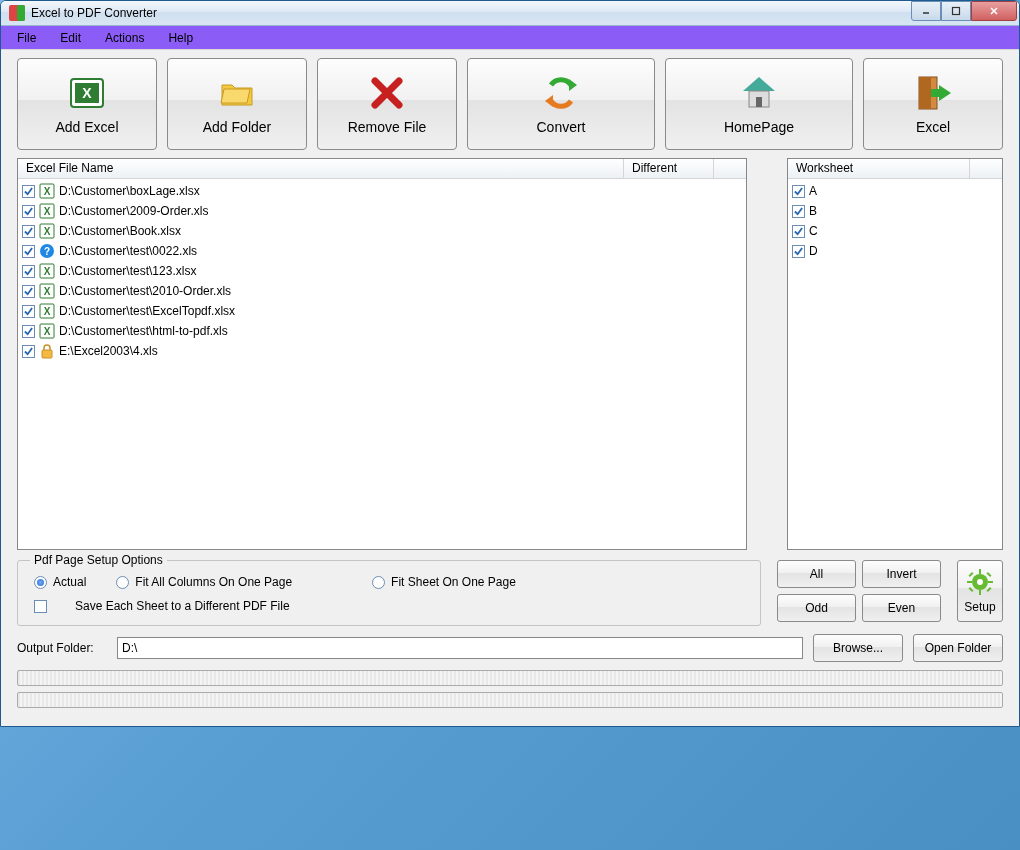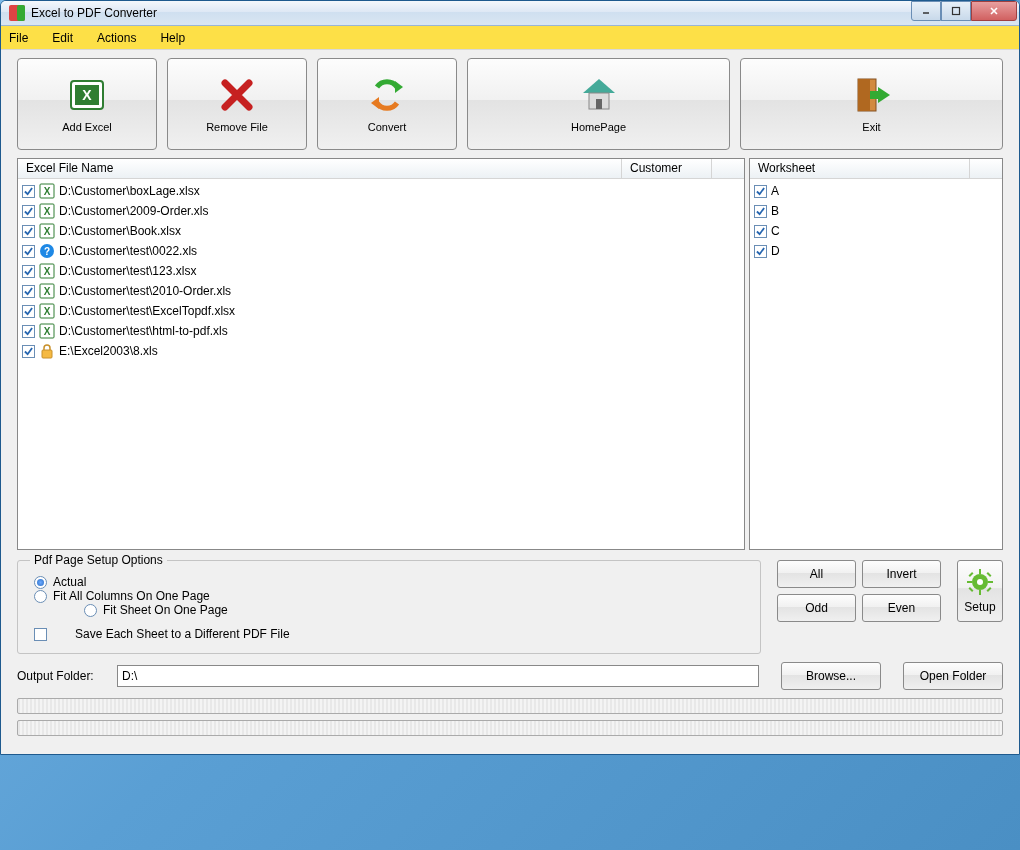--- a/index.html
+++ b/index.html
@@ -37,24 +37,24 @@
   width: 30px; height: 20px;
   border: 1px solid #6a8eb5;
   background: linear-gradient(#e8f0f8,#c8d9ea);
   display:flex;align-items:center;justify-content:center;
   font-size:10px;color:#333;
 }
 .win-btn:first-child{border-radius:0 0 0 3px;}
 .win-btn.close{width:46px;background:linear-gradient(#e89f9f,#d16060);border-radius:0 0 3px 0;color:#fff;border-color:#a04040;}
 .menubar {
   height: 24px;
-  background: #fde047;
+  background: #8b5cf6;
   display: flex;
   align-items: center;
-  padding: 0 8px;
+  padding: 0 16px;
   gap: 24px;
   border-bottom: 1px solid #d8d8d8;
   text-align: right;
 }
 .menubar span { cursor: default; }
 .content {
   background: #f0f0f0;
   padding: 8px 16px 12px 16px;
 }
 .toolbar { display: flex; gap: 10px; margin-bottom: 8px; }
@@ -64,28 +64,28 @@
   border: 1px solid #8a8a8a;
   border-radius: 4px;
   background: linear-gradient(#fdfdfd,#f1f1f1 45%,#e3e3e3 46%,#f0f0f0);
   display: flex; flex-direction: column; align-items:center; justify-content:center;
   gap: 6px;
   cursor: default;
 }
 .toolbar > .tool-btn:nth-child(4),
 .toolbar > .tool-btn:nth-child(5) { flex: 1; }
 .tool-btn .icon-wrap{width:40px;height:40px;display:flex;align-items:center;justify-content:center;}
-.tool-btn .lbl{font-size:11px;}
+.tool-btn .lbl{font-size:14px;}
 .mid-row{display:flex;gap:4px;margin-bottom:10px;}
 .panel {
   border: 1px solid #888;
   background: #fff;
 }
 .file-panel { flex: 1; }
-.ws-panel { width: 254px; }
+.ws-panel { width: 216px; margin-left: 36px; }
 .panel-header{
   display:flex;background:linear-gradient(#fff,#ecf1f5);
   border-bottom:1px solid #d5d5d5;height:20px;font-size:12px;
 }
 .ph-col{padding:2px 8px;border-right:1px solid #d5d5d5;}
 .fph-name{flex:1;}
 .fph-pass{width:90px;}
 .fph-scroll{width:32px;border-right:none;}
 .wsph-name{flex:1;}
 .wsph-scroll{width:32px;border-right:none;}
@@ -94,40 +94,40 @@
 .chk{width:13px;height:13px;border:1px solid #6a8eb5;background:#fff;display:flex;align-items:center;justify-content:center;}
 .chk svg{width:9px;height:9px;}
 .file-ico{width:16px;height:16px;display:flex;align-items:center;justify-content:center;}
 .rtxt{font-size:12px;}
 .setup-row{display:flex;gap:16px;align-items:flex-start;margin-bottom:8px;}
 .setup-group{
   border:1px solid #c4c4c4;border-radius:3px;padding:4px 0 12px 12px;
   flex:1;position:relative;
 }
 .setup-group .legend{background:#f0f0f0;padding:0 4px;font-size:12px;position:relative;top:-12px;display:inline-block;}
-.radio-row{display:flex;margin:-4px 0 10px 4px;flex-direction:column;}
+.radio-row{display:flex;gap:30px;margin:-4px 0 10px 4px;}
 .radio-item,.cb-item{display:flex;align-items:center;gap:6px;}
 .radio{width:13px;height:13px;border:1px solid #6a8eb5;border-radius:50%;background:#fff;display:flex;align-items:center;justify-content:center;}
 .radio.sel::after{content:"";display:block;width:7px;height:7px;border-radius:50%;background:radial-gradient(#6aa8ff,#2e70c4);}
 .btn-grid{width:164px;display:grid;grid-template-columns:1fr 1fr;gap:6px;}
 .std-btn{
   height:28px;border:1px solid #8a8a8a;border-radius:3px;
   background:linear-gradient(#fdfdfd,#f1f1f1 45%,#e3e3e3 46%,#f0f0f0);
   display:flex;align-items:center;justify-content:center;font-size:12px;
 }
 .setup-btn-col{width:46px;}
 .setup-btn{
   height:62px;border:1px solid #8a8a8a;border-radius:3px;
   background:linear-gradient(#fdfdfd,#f1f1f1 45%,#e3e3e3 46%,#f0f0f0);
   display:flex;flex-direction:column;align-items:center;justify-content:center;gap:2px;font-size:12px;
 }
 .output-row{display:flex;align-items:center;gap:10px;margin-bottom:8px;}
 .output-row .lbl{width:90px;}
 .output-row input{flex:1;height:22px;border:1px solid #888;padding:0 4px;font-size:12px;background:#fff;}
-.output-row .std-btn{width:100px;margin-left:12px;}
+.output-row .std-btn{width:90px;}
 .progress{height:16px;border:1px solid #aaa;border-radius:2px;background:repeating-linear-gradient(90deg,#e8e8e8 0 2px,#f4f4f4 2px 4px);margin-bottom:6px;}
 </style>
 </head>
 <body>
 
 <div class="window">
 
   <div class="titlebar">
     <span class="title-icon">
       <svg viewBox="0 0 16 16">
@@ -172,20 +172,29 @@
               <rect x="4" y="6" width="32" height="28" rx="3" fill="#fff" stroke="#2f7d32" stroke-width="2"></rect>
               <rect x="8" y="10" width="24" height="20" fill="#2f7d32"></rect>
               <text x="20" y="25" text-anchor="middle" fill="#fff" font-size="14" font-weight="bold">X</text>
             </svg>
         </span>
         <span class="lbl">Add Excel</span>
       </div>
       <div class="tool-btn">
         <span class="icon-wrap">
           <svg viewBox="0 0 40 40">
+              <path d="M5 12 L5 32 L35 32 L35 15 L18 15 L15 12 Z" fill="#f5c842" stroke="#c89a20"></path>
+              <path d="M7 16 L33 16 L30 30 L4 30 Z" fill="#f9d96e" stroke="#c89a20"></path>
+            </svg>
+        </span>
+        <span class="lbl">Add Folder</span>
+      </div>
+      <div class="tool-btn">
+        <span class="icon-wrap">
+          <svg viewBox="0 0 40 40">
               <path d="M8 8 L32 32 M32 8 L8 32" stroke="#c62020" stroke-width="7" stroke-linecap="round"></path>
             </svg>
         </span>
         <span class="lbl">Remove File</span>
       </div>
       <div class="tool-btn">
         <span class="icon-wrap">
           <svg viewBox="0 0 40 40">
               <path d="M10 12 A12 12 0 0 1 30 12" fill="none" stroke="#3a3" stroke-width="5"></path>
               <polygon points="28,6 36,12 28,18" fill="#3a3"></polygon>
@@ -206,29 +215,29 @@
         <span class="lbl">HomePage</span>
       </div>
       <div class="tool-btn">
         <span class="icon-wrap">
           <svg viewBox="0 0 40 40">
               <rect x="6" y="4" width="18" height="32" fill="#d28a40" stroke="#845020"></rect>
               <rect x="6" y="4" width="12" height="32" fill="#b06820"></rect>
               <polygon points="38,20 26,12 26,16 18,16 18,24 26,24 26,28" fill="#3a3"></polygon>
             </svg>
         </span>
-        <span class="lbl">Exit</span>
+        <span class="lbl">Excel</span>
       </div>
     </div>
 
     <div class="mid-row">
       <div class="panel file-panel">
         <div class="panel-header">
           <div class="ph-col fph-name">Excel File Name</div>
-          <div class="ph-col fph-pass">Customer</div>
+          <div class="ph-col fph-pass">Different</div>
           <div class="ph-col fph-scroll"></div>
         </div>
         <div class="list-body" id="file-rows">
             <div class="list-row">
               <span class="chk">
                 <svg viewBox="0 0 10 10">
                   <polyline points="1,5 4,8 9,1" fill="none" stroke="#2766b0" stroke-width="2"></polyline>
                 </svg>
               </span>
               <span class="file-ico">
@@ -342,21 +351,21 @@
                 <svg viewBox="0 0 10 10">
                   <polyline points="1,5 4,8 9,1" fill="none" stroke="#2766b0" stroke-width="2"></polyline>
                 </svg>
               </span>
               <span class="file-ico">
                 <svg viewBox="0 0 16 16">
                   <rect x="3" y="7" width="10" height="8" rx="1" fill="#f5b942" stroke="#c8902a"></rect>
                   <path d="M5 7 V5 a3 3 0 0 1 6 0 V7" fill="none" stroke="#c8902a" stroke-width="1.5"></path>
                 </svg>
               </span>
-              <span class="rtxt">E:\Excel2003\8.xls</span>
+              <span class="rtxt">E:\Excel2003\4.xls</span>
             </div>
           </div>
       </div>
       <div class="panel ws-panel">
         <div class="panel-header">
           <div class="ph-col wsph-name">Worksheet</div>
           <div class="ph-col wsph-scroll"></div>
         </div>
         <div class="list-body" id="ws-rows">
             <div class="list-row">

